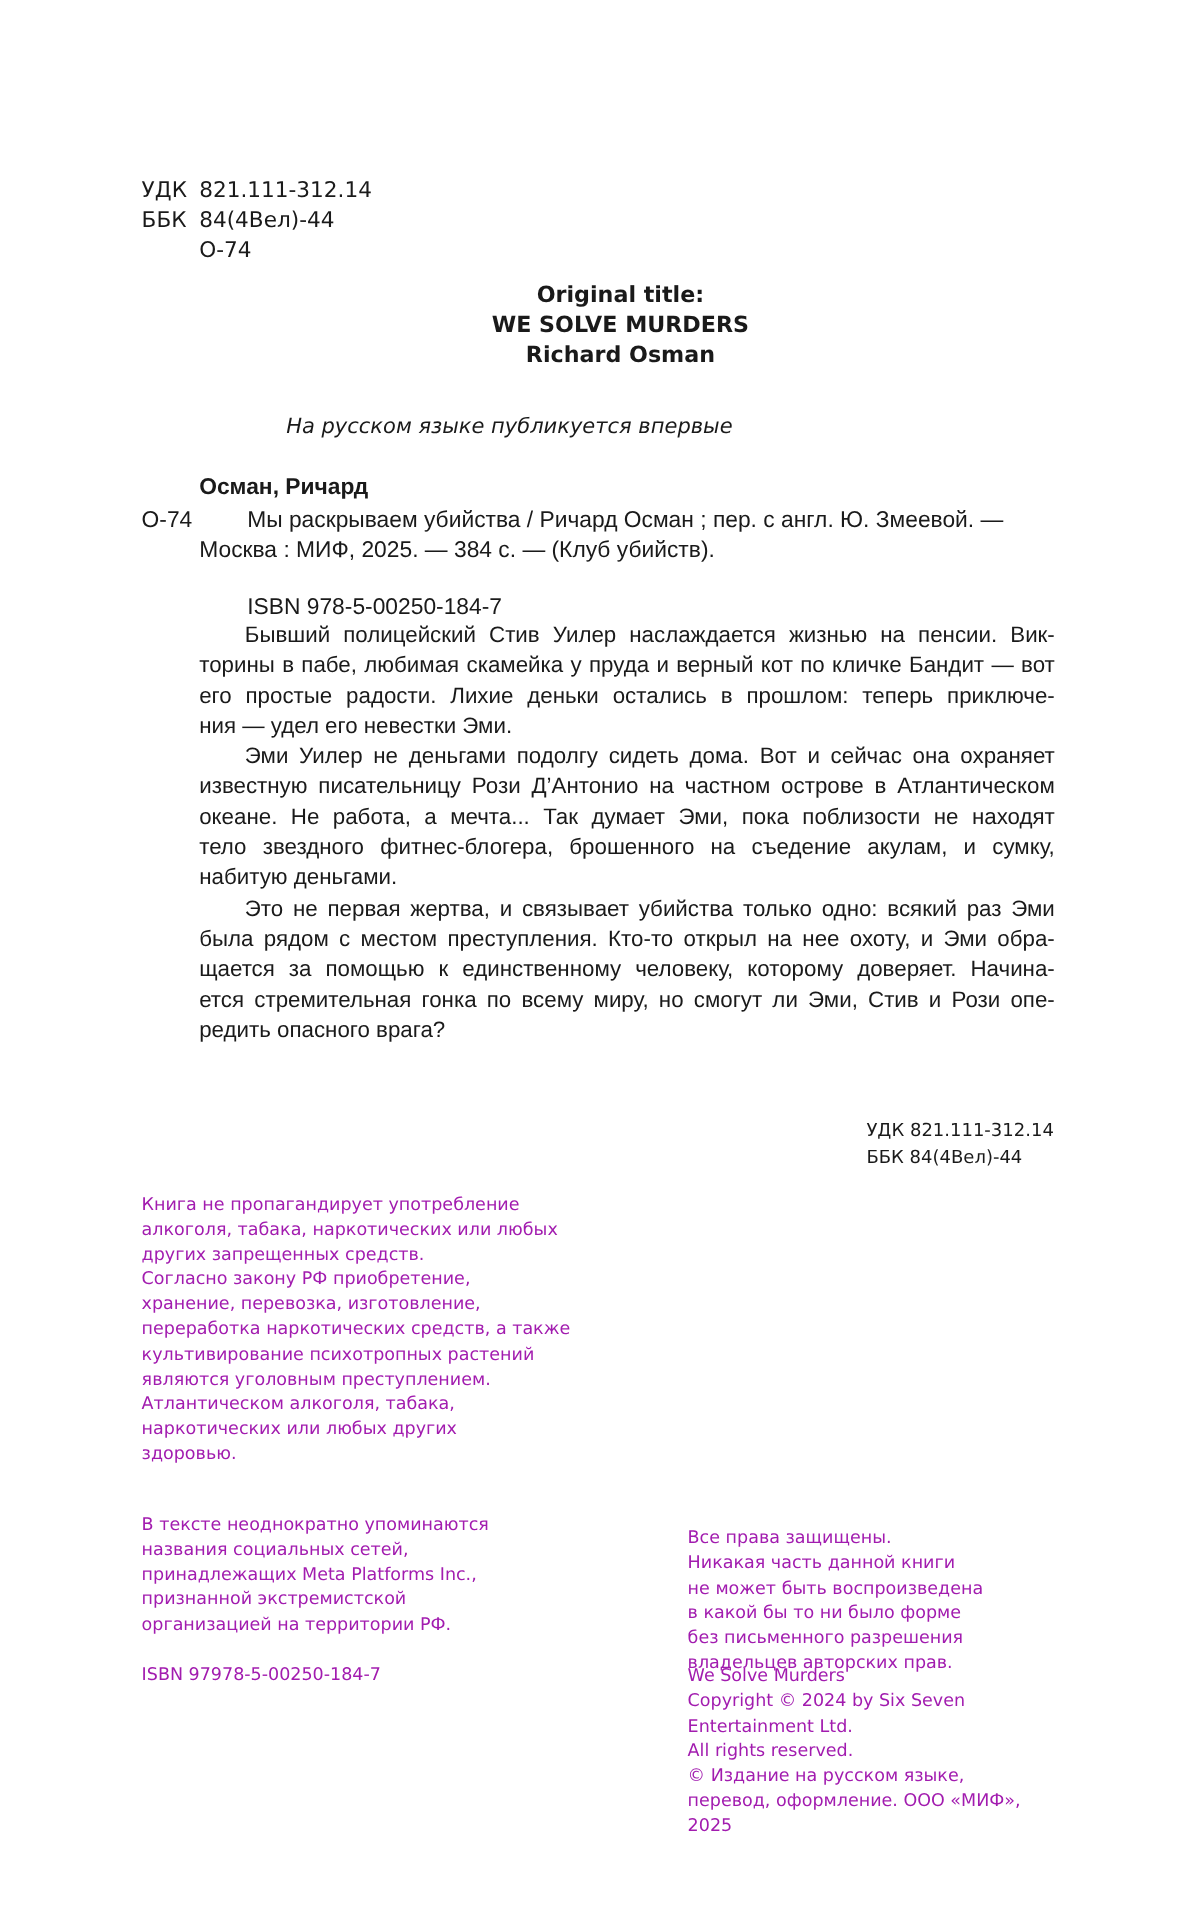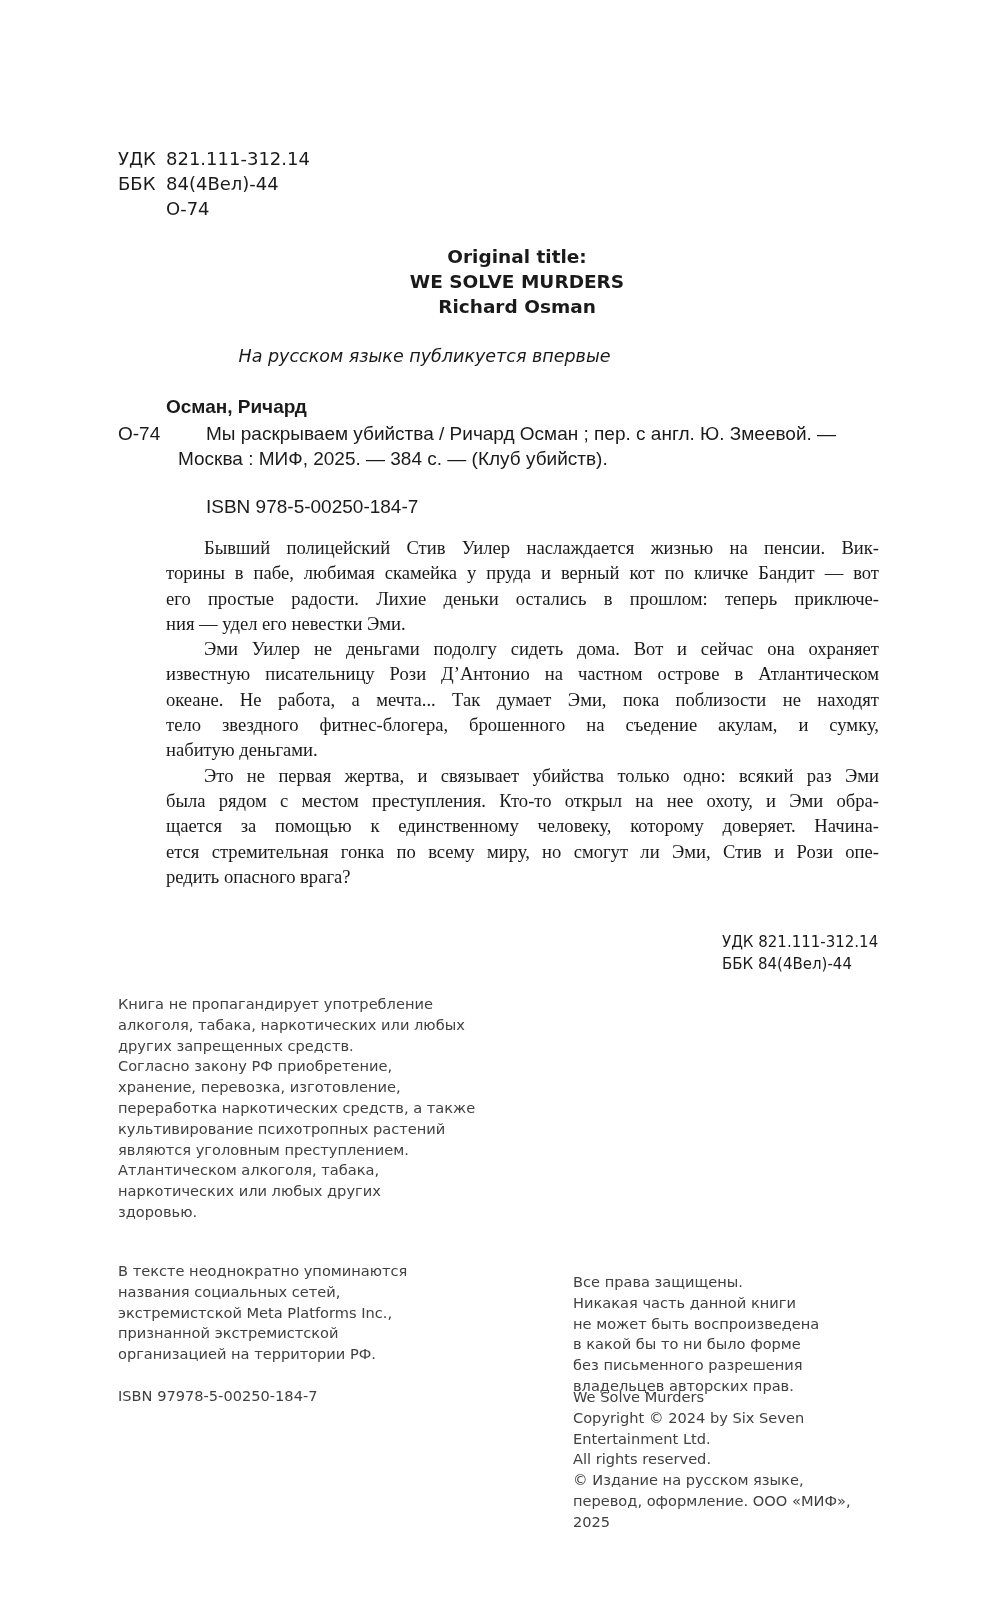--- a/index.html
+++ b/index.html
@@ -6,44 +6,44 @@
     body { width: 1000px; height: 1600px; position: relative; color: #1a1a1a; overflow: hidden; }
     .abs { position: absolute; margin-top: 46px; }
 
     
     .class-block { left: 118px; top: 100px; font-family: "DejaVu Sans", sans-serif; font-size: 18px; line-height: 25px; }
     .class-row { display: flex; }
     .class-key { width: 48px; }
     .class-val { }
 
     
-    .orig { left: 0; width: 1000px; top: 198px; text-align: center; font-family: "DejaVu Sans", sans-serif; font-weight: bold; font-size: 18.5px; line-height: 25px; padding-left: 34px; box-sizing: border-box; }
+    .orig { left: 0; width: 1000px; top: 188px; text-align: center; font-family: "DejaVu Sans", sans-serif; font-weight: bold; font-size: 18.5px; line-height: 25px; padding-left: 34px; box-sizing: border-box; }
     .orig div { white-space: nowrap; }
 
     .first-pub { left: 0; width: 824px; top: 298px; text-align: center; font-family: "DejaVu Sans", sans-serif; font-style: italic; font-size: 17.5px; line-height: 25px; padding-left: 25px; box-sizing: border-box; }
 
     
     .bib { left: 118px; top: 345px; width: 780px; font-family: "Liberation Sans", sans-serif; font-size: 19px; line-height: 25px; }
     .author { position: absolute; left: 48px; top: 3px; font-weight: bold; font-size: 19px; }
     .bib-code { position: absolute; left: 0; top: 30px; }
     .bib-line1 { position: absolute; left: 88px; top: 30px; white-space: nowrap; }
-    .bib-line2 { position: absolute; left: 60px; top: 55px; white-space: nowrap; }
+    .bib-line2 { position: absolute; left: 48px; top: 55px; white-space: nowrap; }
     .isbn-main { position: absolute; left: 88px; top: 103px; white-space: nowrap; }
 
     
-    .annot { left: 166px; top: 489px; width: 713px; font-family: Liberation Serif, serif; font-size: 18.6px; line-height: 25.3px; text-align: justify; }
+    .annot { left: 166px; top: 470px; width: 713px; font-family: Liberation Sans, sans-serif; font-size: 18.6px; line-height: 25.3px; text-align: justify; }
     .annot .l { display: block; text-align: justify; text-align-last: justify; white-space: nowrap; }
     .annot .l.last { text-align-last: left; }
     .annot .l.ind { padding-left: 38px; }
 
     
     .class-right { left: 722px; top: 885px; font-family: "DejaVu Sans", sans-serif; font-size: 15px; line-height: 22px; }
 
     
-    .small { font-family: "DejaVu Sans", sans-serif; font-size: 14.6px; line-height: 20.8px; color: #404040; }
+    .small { font-family: "DejaVu Sans", sans-serif; font-size: 14.6px; line-height: 20.8px; color: #a21caf; }
     .small div { white-space: nowrap; }
     .warn { left: 118px; top: 948px; }
     .meta { left: 118px; top: 1215px; }
     .isbn-small { left: 118px; top: 1340px; }
     .rights { left: 573px; top: 1226px; }
     .copy { left: 573px; top: 1341px; }
   </style>
 </head>
 <body>
 
@@ -110,21 +110,21 @@
   <div>культивирование психотропных растений</div>
   <div>являются уголовным преступлением.</div>
   <div>Атлантическом алкоголя, табака,</div>
   <div>наркотических или любых других</div>
   <div>здоровью.</div>
 </div>
 
 <div class="abs small meta">
   <div>В тексте неоднократно упоминаются</div>
   <div>названия социальных сетей,</div>
-  <div>экстремистской Meta Platforms Inc.,</div>
+  <div>принадлежащих Meta Platforms Inc.,</div>
   <div>признанной экстремистской</div>
   <div>организацией на территории РФ.</div>
 </div>
 
 <div class="abs small isbn-small">ISBN 97978-5-00250-184-7</div>
 
 <div class="abs small rights">
   <div>Все права защищены.</div>
   <div>Никакая часть данной книги</div>
   <div>не может быть воспроизведена</div>

